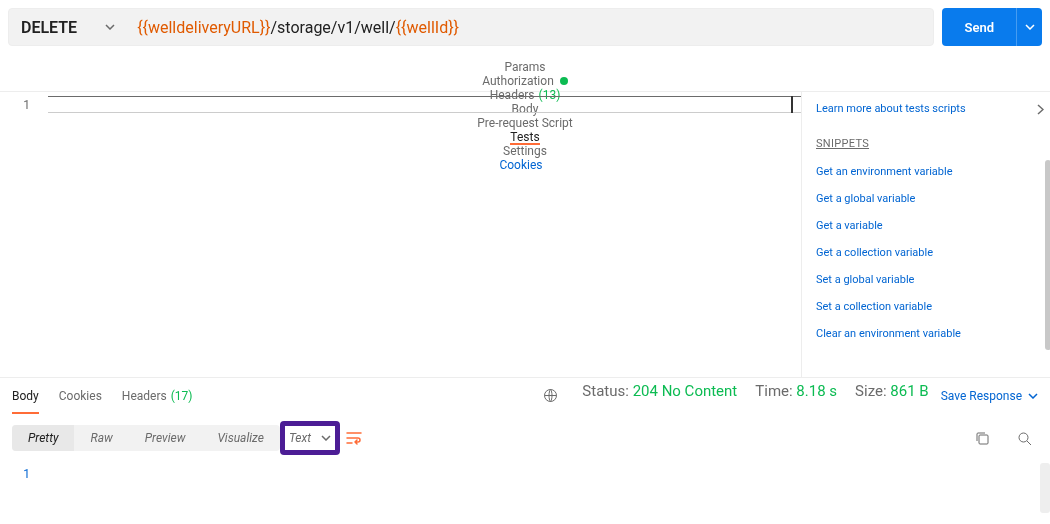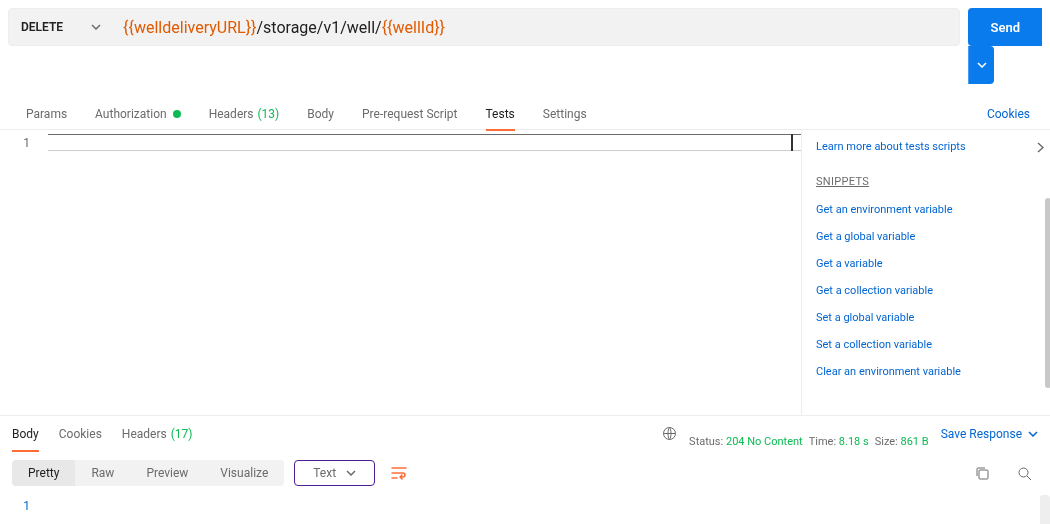--- a/index.html
+++ b/index.html
@@ -1,28 +1,28 @@
 <!DOCTYPE html>
 <html><head>
 <meta charset="utf-8">
 <style>
 * { box-sizing: border-box; margin: 0; padding: 0; font-family: -apple-system, BlinkMacSystemFont, "Segoe UI", Roboto, sans-serif; }
 body { width: 1050px; height: 524px; background: #fff; font-size: 12px; color: #212121; overflow: hidden; }
 
 .request-bar { display: flex; gap: 8px; padding: 8px 8px 0 8px; }
 .method-url { display: flex; flex: 1; background: #f2f2f2; border: 1px solid #ededed; border-radius: 4px; height: 38px; align-items: center; }
-.method-select { display: flex; align-items: center; gap: 28px; padding: 0 12px; font-weight: 600; font-size: 12px; cursor: pointer; }
+.method-select { display: flex; align-items: center; gap: 28px; padding: 0 12px; font-weight: 600; font-size: 16px; cursor: pointer; }
 .url-input { flex: 1; padding: 0 10px; font-size: 16px; }
 .url-var { color: #e05a00; }
 .url-path { color: #212121; }
-.send-group { display: flex; flex-direction: column; }
+.send-group { display: flex; }
 .send-btn { background: #097bed; color: #fff; border: none; font-weight: 600; font-size: 13px; padding: 0 22px; height: 38px; border-radius: 4px 0 0 4px; cursor: pointer; }
 .send-caret { background: #097bed; color: #fff; border: none; border-left: 1px solid rgba(255,255,255,.25); height: 38px; width: 26px; border-radius: 0 4px 4px 0; display: flex; align-items: center; justify-content: center; cursor: pointer; }
 
-.req-tabs { display: flex; align-items: center; padding: 0 12px; margin-top: 14px; border-bottom: 1px solid #ededed; height: 32px; }
+.req-tabs { display: flex; align-items: center; padding: 0 12px; margin-top: 14px; border-bottom: 1px solid #ededed; height: 32px; flex-direction: column; }
 .req-tab { padding: 0 14px; font-size: 12px; color: #6b6b6b; cursor: pointer; height: 32px; display: flex; align-items: center; position: relative; }
 .req-tab.active { color: #212121; }
 .req-tab.active::after { content: ""; position: absolute; bottom: -1px; left: 14px; right: 14px; height: 2px; background: #ff6c37; }
 .tab-count { color: #0cbb52; margin-left: 4px; }
 .dot-green { width: 8px; height: 8px; background: #0cbb52; border-radius: 50%; display: inline-block; margin-left: 6px; }
 .spacer { flex: 1; }
 .cookies-link { color: #0265d2; font-size: 12px; cursor: pointer; padding-right: 8px; }
 
 .editor-wrap { display: flex; height: 285px; }
 .code-editor { display: flex; flex: 1; border-right: 1px solid #ededed; }
@@ -37,29 +37,29 @@
 .side-caret { position: absolute; top: 12px; right: 6px; color: #6b6b6b; cursor: pointer; }
 .snip-head { color: #6b6b6b; font-size: 11px; letter-spacing: .3px; margin: 22px 0 8px 0; text-decoration: underline; }
 .snip { color: #0265d2; font-size: 11px; padding: 7px 0; cursor: pointer; }
 .side-scroll { position: absolute; top: 68px; right: -1px; width: 6px; height: 190px; background: #c8c8c8; border-radius: 3px; }
 
 .resp-bar { display: flex; align-items: center; border-top: 1px solid #ededed; height: 36px; padding: 0 12px; }
 .resp-tabs { display: flex; gap: 20px; }
 .resp-tab { font-size: 12px; color: #6b6b6b; cursor: pointer; height: 36px; display: flex; align-items: center; position: relative; }
 .resp-tab.active { color: #212121; }
 .resp-tab.active::after { content: ""; position: absolute; bottom: 0; left: 0; right: 0; height: 2px; background: #ff6c37; }
-.meta { display: flex; align-items: flex-end; gap: 6px; font-size: 11px; color: #6b6b6b; }
+.meta { display: flex; align-items: flex-start; gap: 18px; font-size: 15px; color: #6b6b6b; }
 .meta-val { color: #0cbb52; }
 .save-resp { color: #0265d2; font-size: 12px; cursor: pointer; display: flex; align-items: center; gap: 6px; margin-left: 12px; }
 
-.view-bar { display: flex; align-items: center; gap: 10px; padding: 8px 12px; }
+.view-bar { display: flex; align-items: center; padding: 8px 12px; font-style: italic; }
 .view-tabs { display: flex; background: #f2f2f2; border-radius: 4px; overflow: hidden; }
 .view-tab { font-size: 12px; color: #6b6b6b; padding: 6px 16px; cursor: pointer; }
 .view-tab.active { background: #e8e8e8; color: #212121; }
-.fmt-select { border: 1px solid #4c1d95; border-radius: 4px; padding: 5px 18px; font-size: 12px; color: #6b6b6b; display: flex; align-items: center; gap: 10px; cursor: pointer; }
+.fmt-select { border: 5px solid #4c1d95; border-radius: 4px; padding: 5px 4px; font-size: 12px; color: #6b6b6b; display: flex; align-items: center; gap: 10px; cursor: pointer; }
 .icon-btn { width: 28px; height: 28px; display: flex; align-items: center; justify-content: center; color: #6b6b6b; cursor: pointer; border-radius: 4px; }
 .wrap-btn { color: #ff6c37; }
 .view-right { margin-left: auto; display: flex; gap: 14px; }
 
 .resp-editor { display: flex; height: 60px; }
 .resp-gutter { width: 48px; color: #0265d2; text-align: right; padding: 4px 18px 0 0; font-size: 12px; font-family: Menlo, Consolas, monospace; }
 .resp-body { flex: 1; position: relative; }
 .resp-scroll { position: absolute; top: 0; right: 0; width: 10px; height: 50px; background: #eee; border-radius: 3px; }
 
 svg { display: block; }

